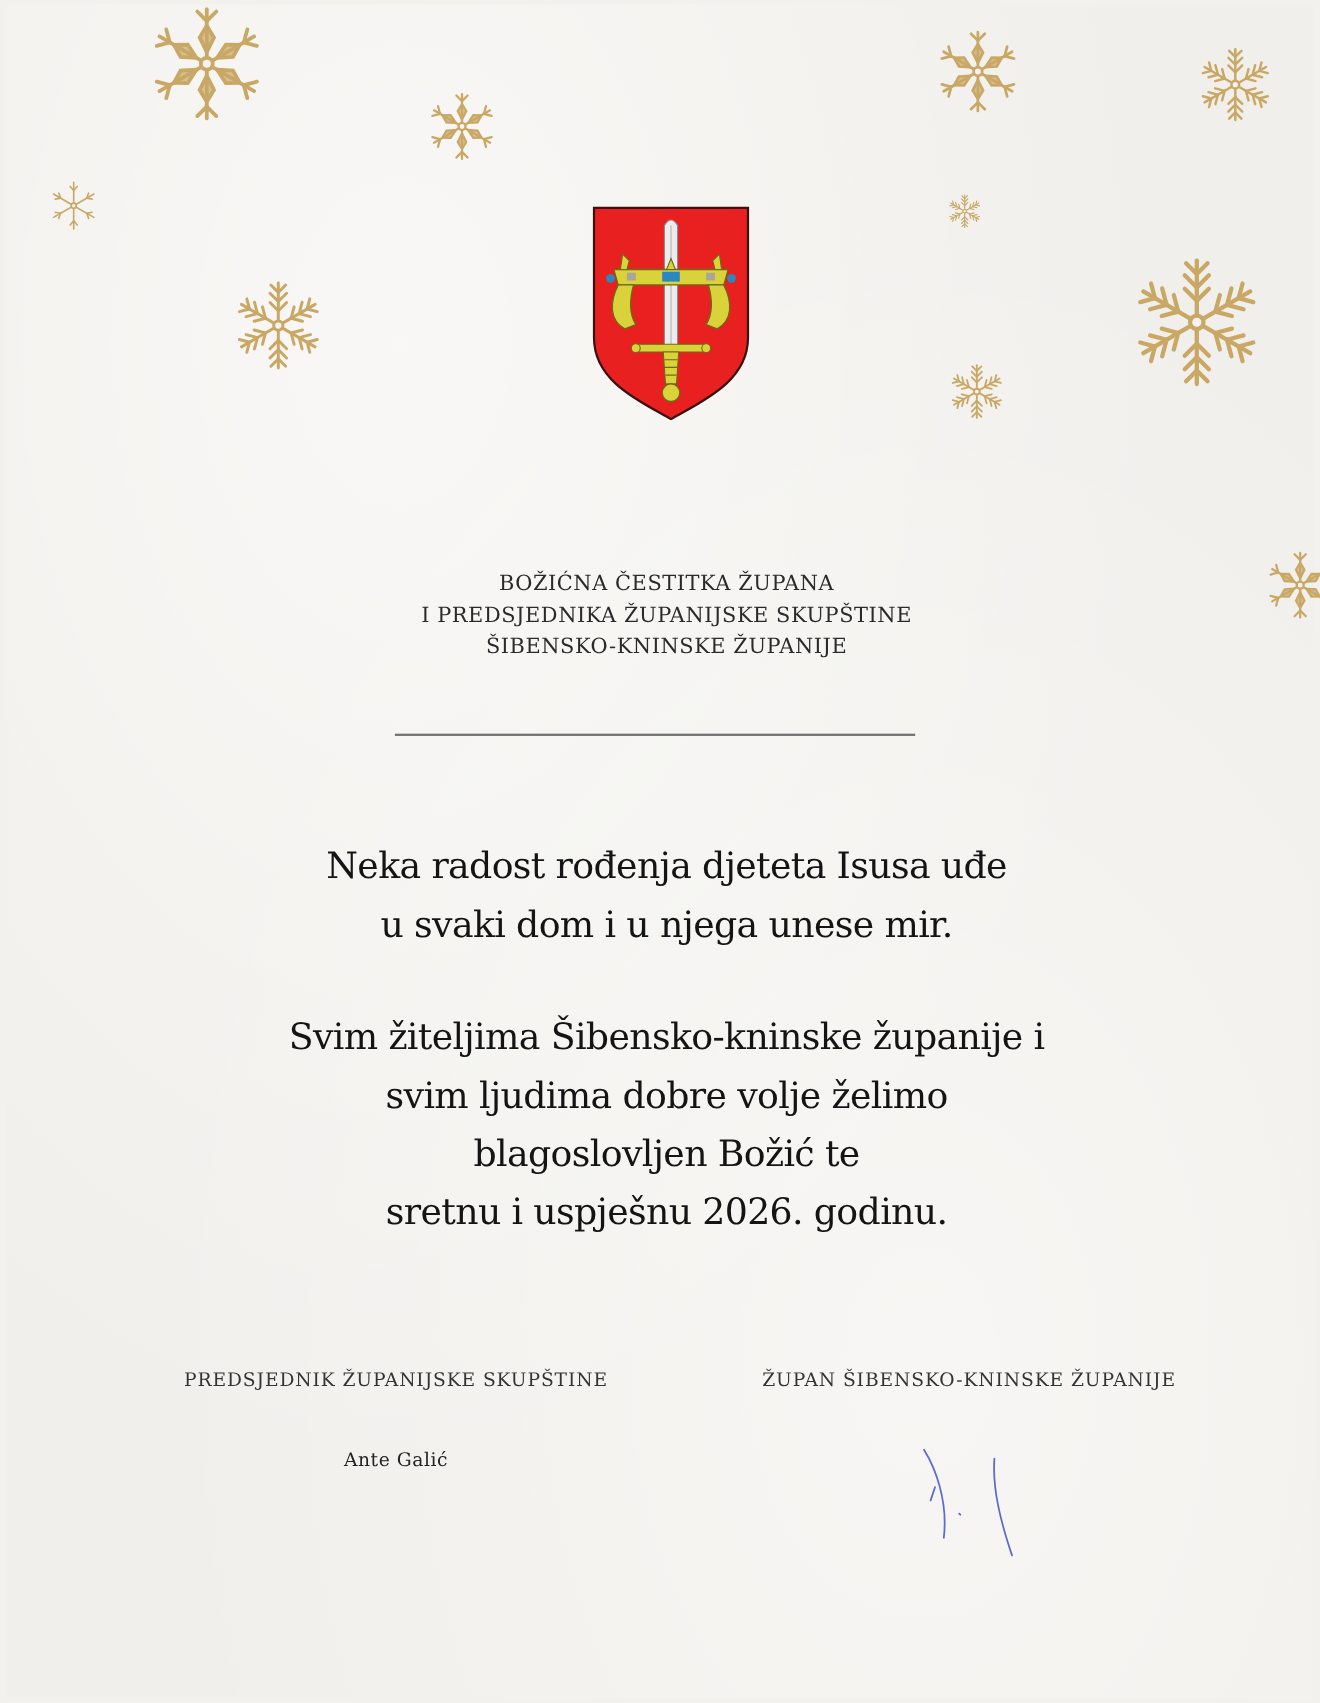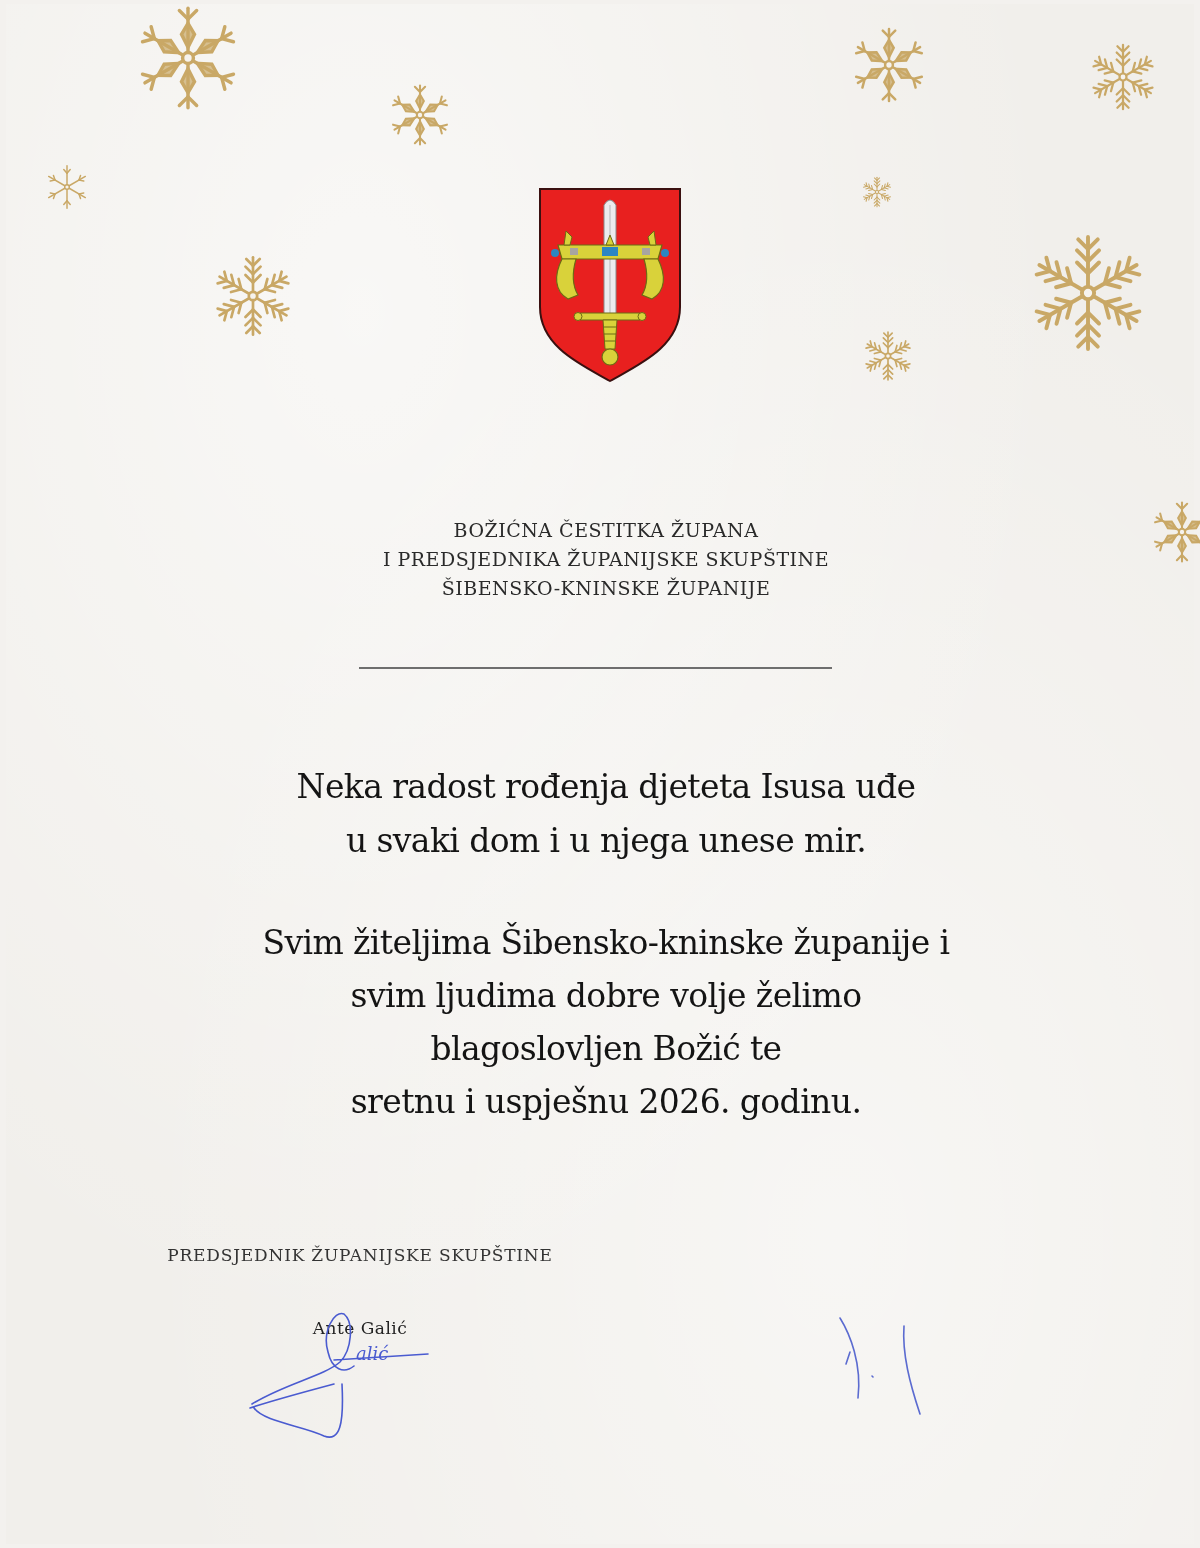--- a/index.html
+++ b/index.html
@@ -619,26 +619,20 @@
 
   <div class="greeting g2">
     <div>Svim žiteljima Šibensko-kninske županije i</div>
     <div>svim ljudima dobre volje želimo</div>
     <div>blagoslovljen Božić te</div>
     <div>sretnu i uspješnu 2026. godinu.</div>
   </div>
 
   <div class="sig-title sig-left-title">PREDSJEDNIK ŽUPANIJSKE SKUPŠTINE</div>
   <div class="sig-name sig-left-name">Ante Galić</div>
-  <div class="scribble" style="left:238px;top:1300px;width:200px;height:140px;">
-    <svg viewBox="0 0 200 140">
-      <path d="M8,100 C40,80 80,72 96,58 C108,46 110,18 100,10 C90,6 78,28 84,48 C88,66 100,70 110,62 M90,56 L184,50
-               M6,104 C30,96 60,88 90,80 M10,104 C20,118 60,122 80,132 C96,138 100,120 98,80" fill="none" stroke="#4a5bd0" stroke-width="1.6" stroke-linecap="round"></path>
-      <text x="112" y="56" font-family="DejaVu Serif, serif" font-style="italic" font-size="18" fill="#4a5bd0">alić</text>
-    </svg>
-  </div>
-
+
+  <div class="sig-title sig-right-title">ŽUPAN ŠIBENSKO-KNINSKE ŽUPANIJE</div>
   <div class="scribble" style="left:810px;top:1310px;width:120px;height:110px;">
     <svg viewBox="0 0 120 110">
       <path d="M24,4 C34,20 46,50 42,84 M34,38 L30,50 M88,12 C86,40 94,70 104,100 M56,62 L57,63" fill="none" stroke="#5b6bd0" stroke-width="1.6" stroke-linecap="round"></path>
     </svg>
   </div>
 </div>
 
 </body></html>

